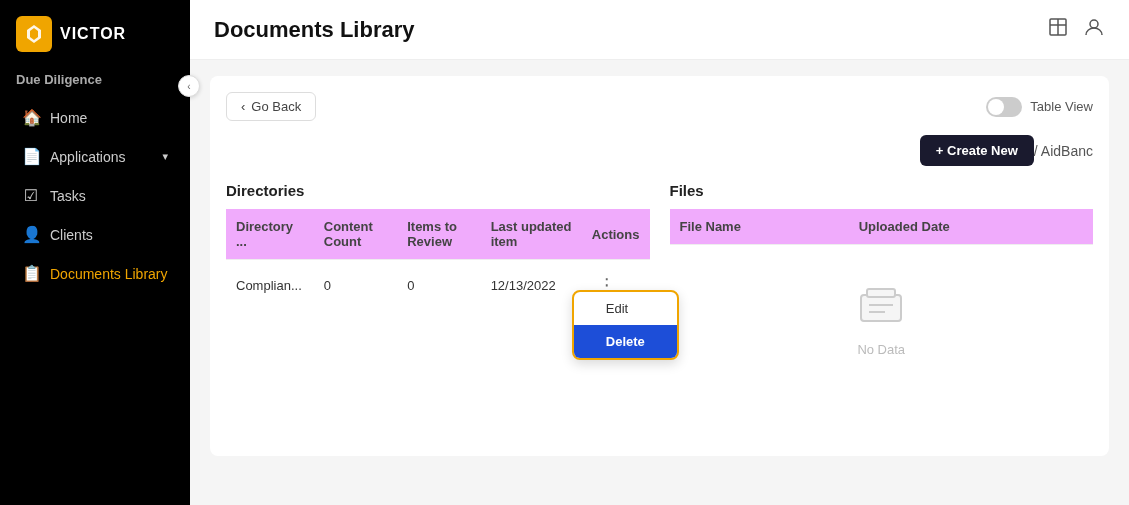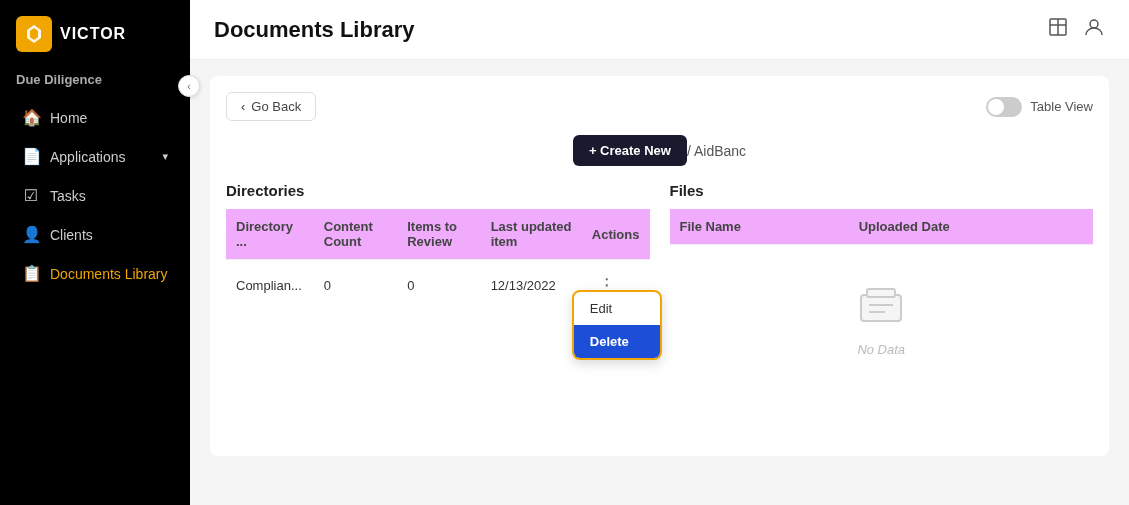--- a/index.html
+++ b/index.html
@@ -158,21 +158,21 @@
       height: 16px;
       background: #fff;
       border-radius: 50%;
       top: 2px;
       left: 2px;
       transition: left 0.2s;
     }
     .create-row {
       display: flex;
       align-items: center;
-      justify-content: center;
+      justify-content: flex-end;
       margin-bottom: 16px;
     }
     .create-new-btn {
       display: flex;
       align-items: center;
       gap: 6px;
       padding: 8px 16px;
       background: #1a1a2e;
       color: #fff;
       border: none;
@@ -239,21 +239,21 @@
       top: 30px;
       background: #fff;
       border: 2px solid #f0a500;
       border-radius: 8px;
       box-shadow: 0 4px 12px rgba(0,0,0,0.15);
       z-index: 100;
       min-width: 90px;
       overflow: hidden;
     }
     .dropdown-item {
-      padding: 9px 16px;
+      padding: 9px 32px;
       font-size: 13px;
       color: #333;
       cursor: pointer;
     }
     .dropdown-item.delete-item {
       background: #1d4ed8;
       color: #fff;
       font-weight: 600;
     }
 
@@ -272,21 +272,20 @@
       border-bottom: 1px solid #eee;
     }
     .no-data-container {
       display: flex;
       flex-direction: column;
       align-items: center;
       justify-content: center;
       padding: 40px;
       color: #bbb;
       gap: 8px;
-      font-style: italic;
     }
     .no-data-icon { font-size: 36px; }
     .no-data-text { font-size: 13px; }
 
     
     .sidebar-wrapper { position: relative; }
   </style>
 </head>
 <body>
 

